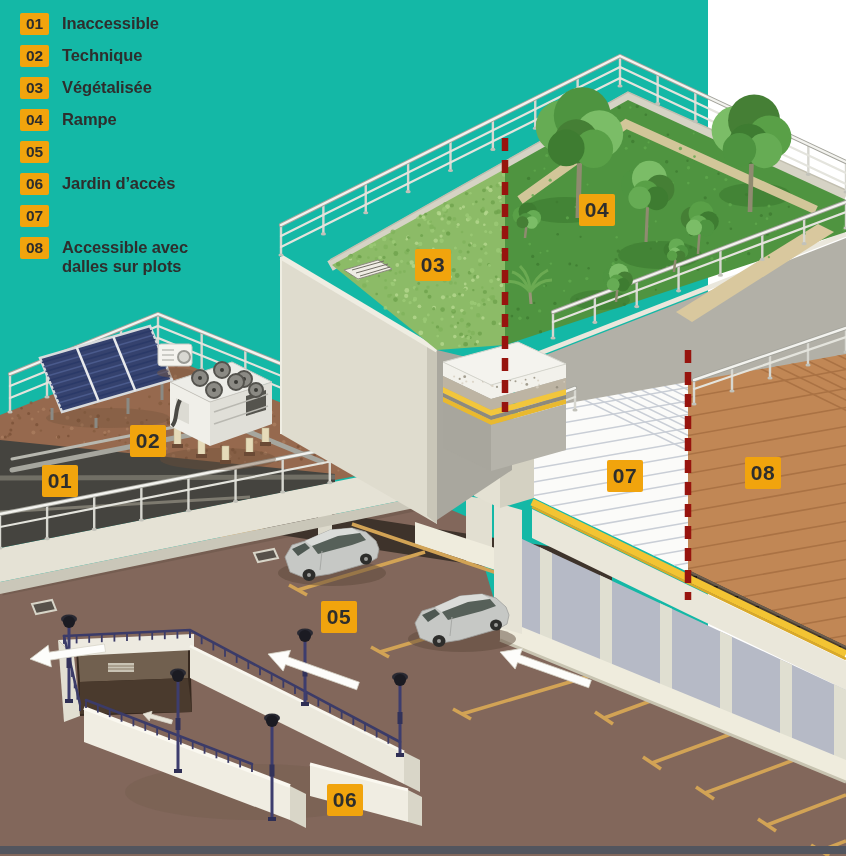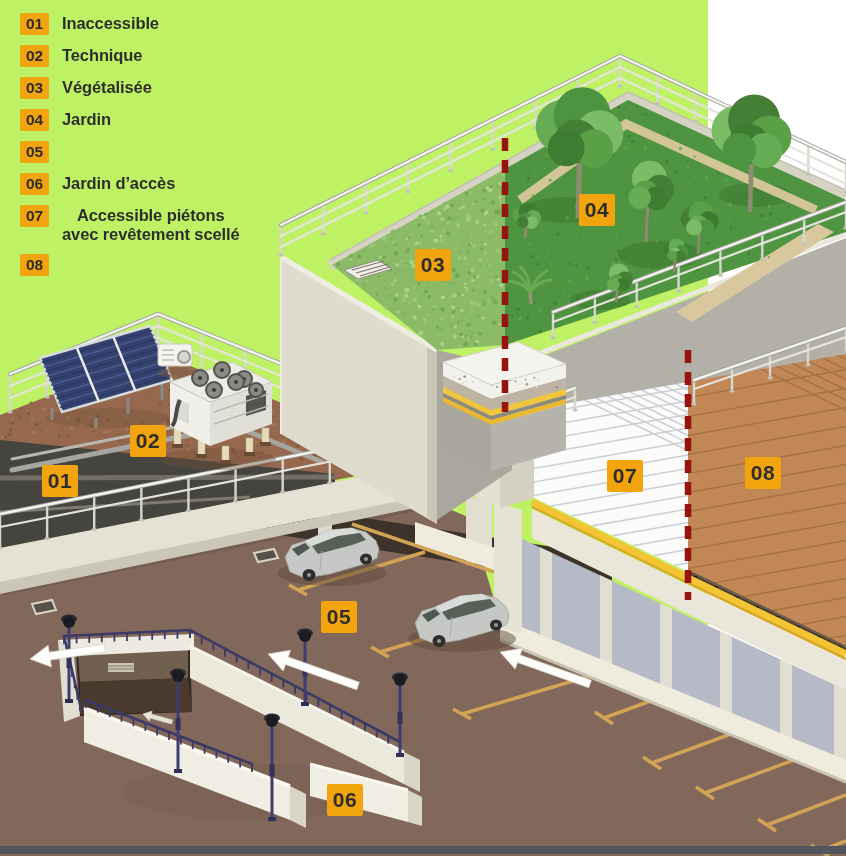--- a/index.html
+++ b/index.html
@@ -1,24 +1,24 @@
 <!DOCTYPE html>
 <html style="--badge: #F1A40D; --badge-text: #2E2E2D; --legend-text: #2E2E2D;"><head>
 <meta charset="utf-8">
 <style>
   html,body{margin:0;padding:0;background:#fff;}
   body{width:846px;height:856px;overflow:hidden;font-family:"Liberation Sans","DejaVu Sans",sans-serif;}
-  #stage{position:relative;width:708px;height:856px;background:#bef264;}
+  #stage{position:relative;width:708px;height:856px;background:#14b8a6;}
   #scene{position:absolute;left:0;top:0;}
   #legend{position:absolute;left:20px;top:13px;width:300px;}
   .legend-row{display:flex;align-items:flex-start;gap:13px;margin-bottom:10px;}
   .legend-badge{flex:0 0 auto;width:29px;height:22px;display:flex;align-items:center;justify-content:center;
     background:var(--badge,#F1A40D);color:var(--badge-text,#2E2E2D);font-weight:700;font-size:15.5px;border-radius:2px;}
   .legend-label{font-weight:700;font-size:16.5px;line-height:19px;letter-spacing:-0.1px;color:var(--legend-text,#2E2E2D);
-    white-space:pre-line;padding-top:1px;text-align:center;}
+    white-space:pre-line;padding-top:1px;}
   .marker{position:absolute;width:36px;height:32px;margin-left:-18px;margin-top:-16px;display:flex;align-items:center;justify-content:center;
     background:var(--badge,#F1A40D);color:var(--badge-text,#2E2E2D);font-weight:700;font-size:21px;border-radius:2px;letter-spacing:0.5px;}
 </style>
 </head>
 <body>
 
 <div id="stage">
 <svg id="scene" width="846" height="856" viewBox="0 0 846 856">
   <defs>
     <clipPath id="c07">
@@ -1317,36 +1317,36 @@
       <div class="legend-row">
         <div class="legend-badge">02</div>
         <div class="legend-label">Technique</div>
       </div>
       <div class="legend-row">
         <div class="legend-badge">03</div>
         <div class="legend-label">Végétalisée</div>
       </div>
       <div class="legend-row">
         <div class="legend-badge">04</div>
-        <div class="legend-label">Jardin</div>
+        <div class="legend-label">Rampe</div>
       </div>
       <div class="legend-row">
         <div class="legend-badge">05</div>
       </div>
       <div class="legend-row">
         <div class="legend-badge">06</div>
         <div class="legend-label">Jardin d’accès</div>
       </div>
       <div class="legend-row">
         <div class="legend-badge">07</div>
-        <div class="legend-label">Accessible piétons
-avec revêtement scellé</div>
       </div>
       <div class="legend-row">
         <div class="legend-badge">08</div>
+        <div class="legend-label">Accessible avec
+dalles sur plots</div>
       </div>
     </div>
 <div id="markers">
       <div class="marker" style="left: 60px; top: 481px;">01</div>
       <div class="marker" style="left: 148px; top: 441px;">02</div>
       <div class="marker" style="left: 433px; top: 265px;">03</div>
       <div class="marker" style="left: 597px; top: 210px;">04</div>
       <div class="marker" style="left: 339px; top: 617px;">05</div>
       <div class="marker" style="left: 345px; top: 800px;">06</div>
       <div class="marker" style="left: 625px; top: 476px;">07</div>

